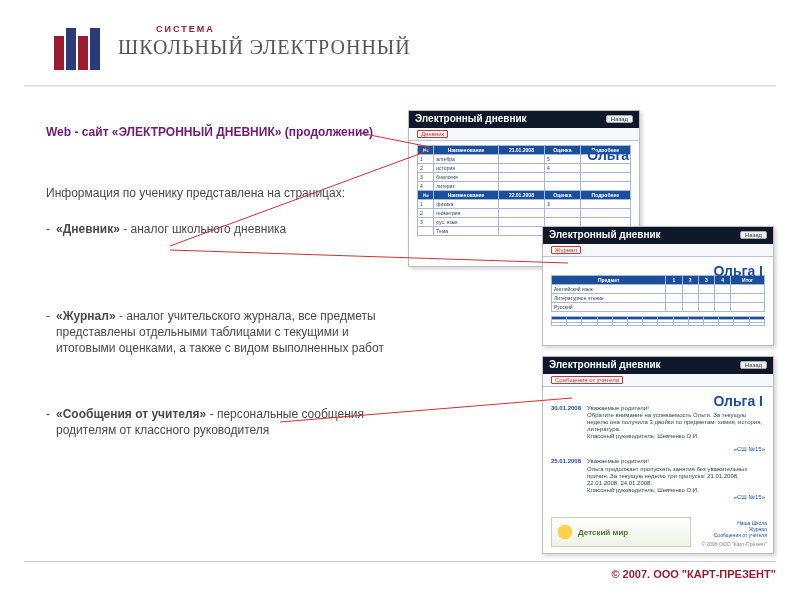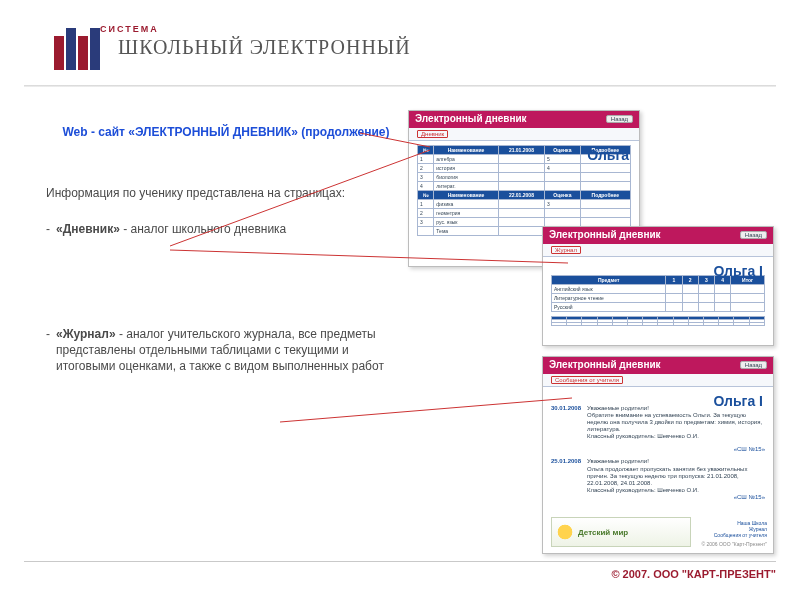--- a/index.html
+++ b/index.html
@@ -7,56 +7,56 @@
     width: 800px; height: 600px;
     font-family: Arial, Helvetica, sans-serif;
     background: #fff; color: #333;
     position: relative; overflow: hidden;
   }
   
   .hdr { padding: 24px 0 10px 52px; position: relative; }
   .logo { position: absolute; left: 52px; top: 28px; }
   .logo-brand {
     font-size: 9px; letter-spacing: 2px; color: #9b1b2f;
-    margin-left: 48px; font-weight: bold;
+    margin-left: 104px; font-weight: bold;
   }
   .logo-title {
     font-family: Georgia, 'Times New Roman', serif;
     font-size: 20px; letter-spacing: 1px; color: #555;
     margin-left: 66px; margin-top: 2px;
   }
   .hr1 {
     margin: 16px 24px 0 24px; height: 2px;
     background: linear-gradient(#d4d4d4, #f2f2f2);
     border: none;
   }
   
   .content {
     position: absolute; left: 46px; top: 124px; width: 360px;
     font-size: 12px; color: #4a4a4a; line-height: 1.35;
   }
-  .slide-title { font-weight: bold; font-size: 12px; color: #1d4ed8; text-align: center; }
+  .slide-title { font-weight: bold; font-size: 12px; color: #701a75; }
   .intro { margin-top: 45px; }
   .bullets { margin-top: 20px; list-style: none; }
   .bullets li { position: relative; padding-left: 10px; }
   .bullets li::before {
     content: '-'; position: absolute; left: 0; top: 0; color: #4a4a4a;
   }
   .bullets li .b { font-weight: bold; }
-  .bullets li.sp1 { margin-bottom: 88px; }
+  .bullets li.sp1 { margin-bottom: 70px; }
   .bullets li.sp2 { margin-bottom: 50px; }
   
   .shots { position: absolute; left: 408px; top: 110px; width: 368px; height: 444px; }
   .mini {
     position: absolute; background: #fff; border: 1px solid #bcbcbc;
     box-shadow: 2px 2px 4px rgba(0,0,0,.18);
     font-size: 6px; color: #345; overflow: hidden;
   }
   .mini .bar {
-    background: #be185d; color: #fff; padding: 3px 6px;
+    background: #0f172a; color: #fff; padding: 3px 6px;
     font-weight: bold; font-size: 10px; line-height: 1.05;
   }
   .mini .nav {
     display: flex; gap: 10px; font-size: 6px; color: #1a4f9c;
     border-bottom: 1px solid #b8c4da; padding: 2px 8px 2px 8px;
     background: #f6f8fb;
   }
   .mini .nav span.active { border: 1px solid #c33; padding: 0 3px; border-radius: 1px; color:#c33; }
   .mini .name {
     color: #1a4f9c; font-weight: bold; font-size: 14px;
@@ -118,20 +118,23 @@
 
 <div class="content">
   <div class="slide-title">Web - сайт «ЭЛЕКТРОННЫЙ ДНЕВНИК» (продолжение)</div>
   <div class="intro">Информация по ученику представлена на страницах:</div>
   <ul class="bullets">
     <li class="sp1">
       <span class="b">«Дневник»</span><span> - аналог школьного дневника</span>
     </li>
     <li class="sp2">
       <span class="b">«Журнал»</span><span> - аналог учительского журнала, все предметы представлены отдельными таблицами с текущими и итоговыми оценками, а также с видом выполненных работ</span>
+    </li>
+    <li>
+      <span class="b">«Сообщения от учителя»</span><span> - персональные сообщения родителям от классного руководителя</span>
     </li>
   </ul>
 </div>
 
 <div class="shots">
 
   <div class="mini shot1">
     <div class="bar">Электронный дневник</div>
     <div class="btn">Назад</div>
     <div class="nav">

